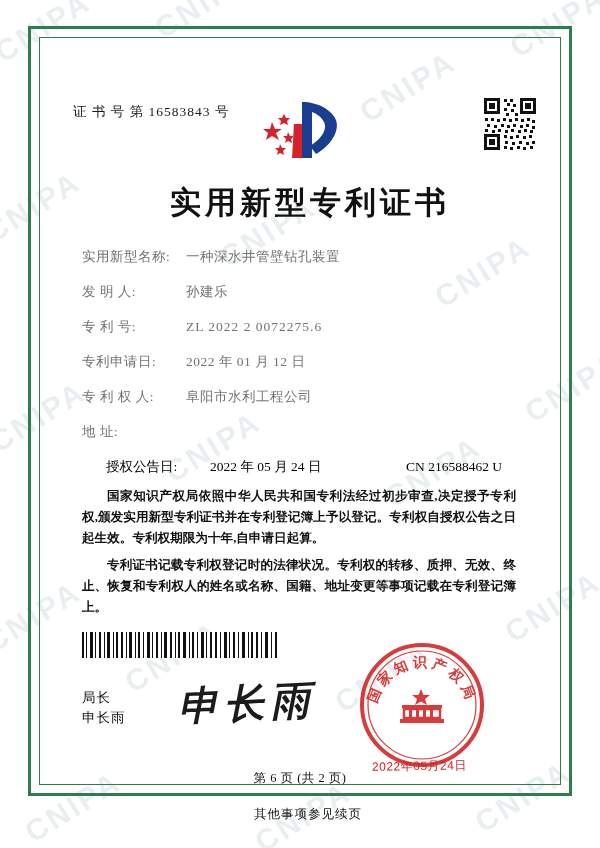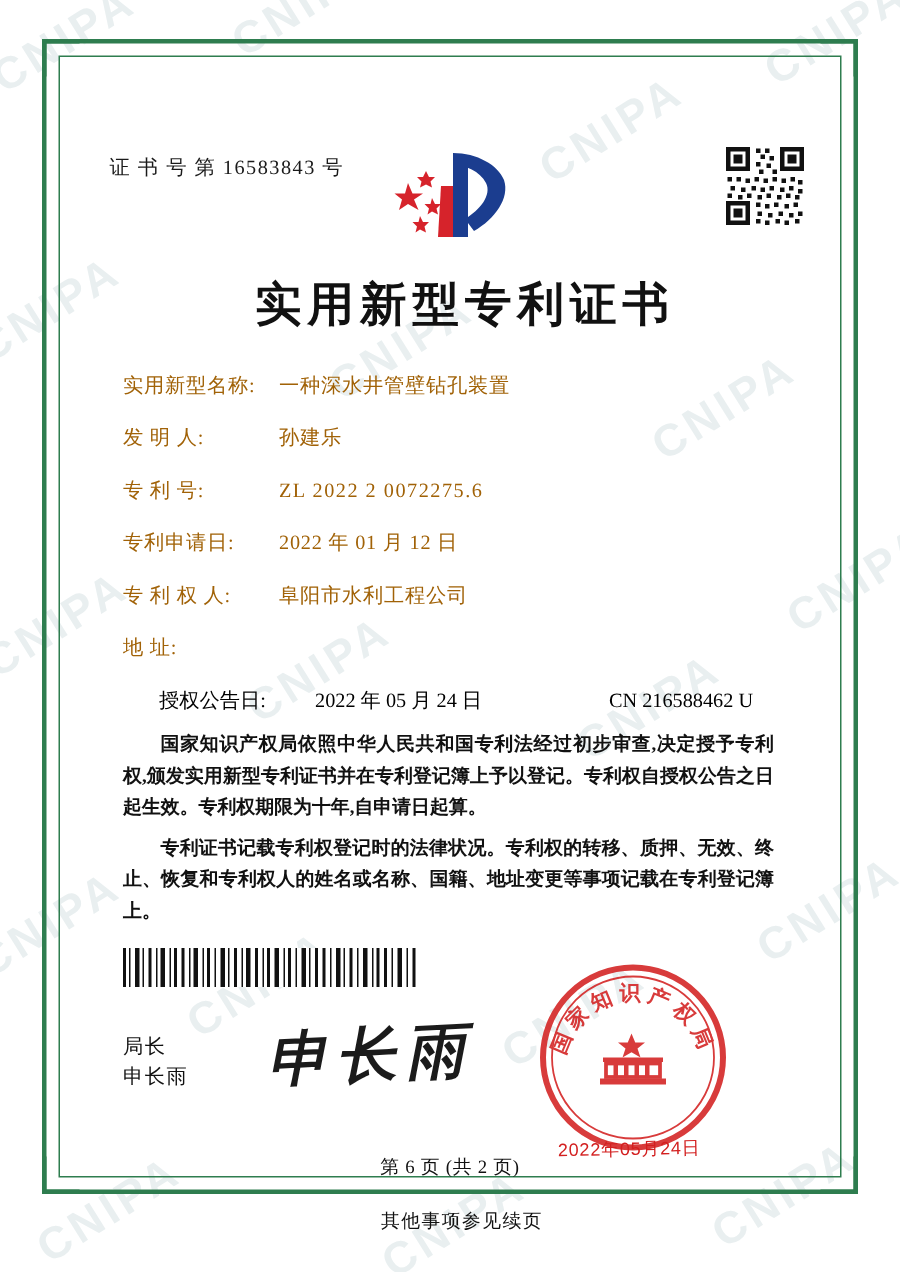--- a/index.html
+++ b/index.html
@@ -111,21 +111,21 @@
     position: absolute;
     left: 82px;
     top: 248px;
     right: 70px;
   }
   .row {
     display: flex;
     align-items: baseline;
     margin-bottom: 17px;
     font-size: 13.5px;
-    color: #a16207;
+    color: #737373;
   }
   .row .lbl {
     width: 104px;
     flex: 0 0 104px;
     letter-spacing: 0.5px;
   }
   .row .val {
     flex: 1 1 auto;
     letter-spacing: 0.5px;
   }

